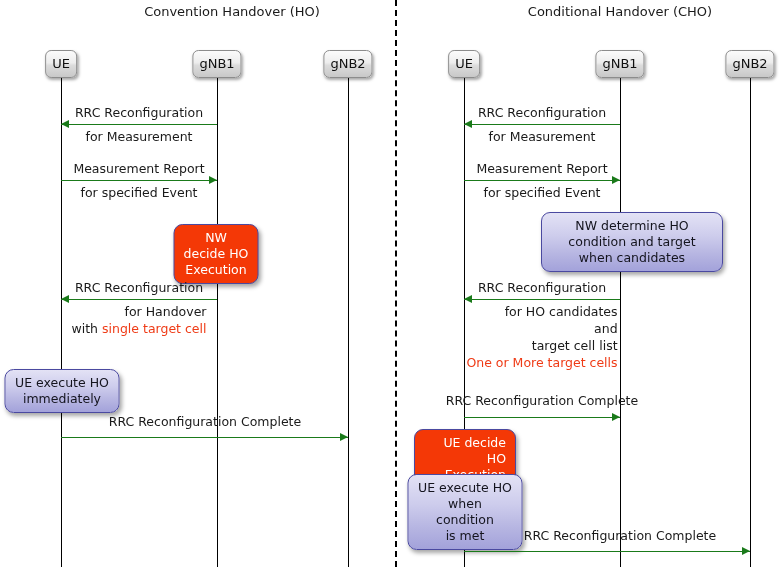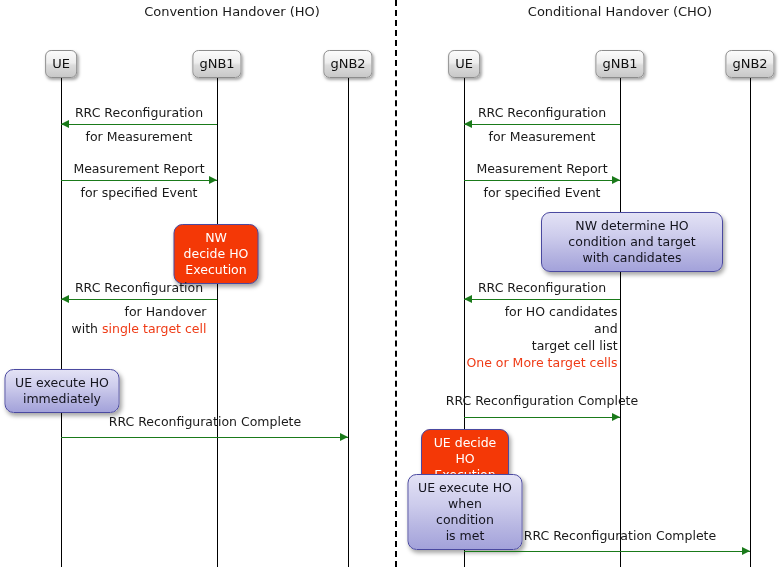--- a/index.html
+++ b/index.html
@@ -167,38 +167,38 @@
   <div class="msg-label" style="left:542px; top:128px;">for Measurement</div>
 
   <div class="msg-label" style="left:542px; top:160px;">Measurement Report</div>
   <div class="msg-arrow" style="left:464px; top:180px; width:156px;"></div>
   <div class="arrow-head right" style="left:612px; top:176px;"></div>
   <div class="msg-label" style="left:542px; top:184px;">for specified Event</div>
 
   <div class="note purple" style="left:622px; top:212px; width:182px;margin-left:10px;">
     <div>NW determine HO</div>
     <div>condition and target</div>
-    <div>with candidates</div>
+    <div>when candidates</div>
   </div>
 
   <div class="msg-label" style="left:542px; top:279px;">RRC Reconfiguration</div>
   <div class="msg-arrow" style="left:464px; top:299px; width:156px;"></div>
   <div class="arrow-head left" style="left:464px; top:295px;"></div>
   <div class="msg-label" style="left:542px; top:303px;">
     <div>for HO candidates</div>
     <div>and</div>
     <div>target cell list</div>
     <div class="hl">One or More target cells</div>
   </div>
 
   <div class="msg-label" style="left:542px; top:392px;">RRC Reconfiguration Complete</div>
   <div class="msg-arrow" style="left:464px; top:417px; width:156px;"></div>
   <div class="arrow-head right" style="left:612px; top:413px;"></div>
 
-  <div class="note red" style="left:465px; top:429px; width:88px;">
+  <div class="note red" style="left:465px; top:429px; width:102px;text-align:right;">
     <div>UE decide HO</div>
     <div>Execution</div>
   </div>
 
   <div class="note purple" style="left:465px; top:474px; width:115px;">
     <div>UE execute HO</div>
     <div>when condition</div>
     <div>is met</div>
   </div>
 

